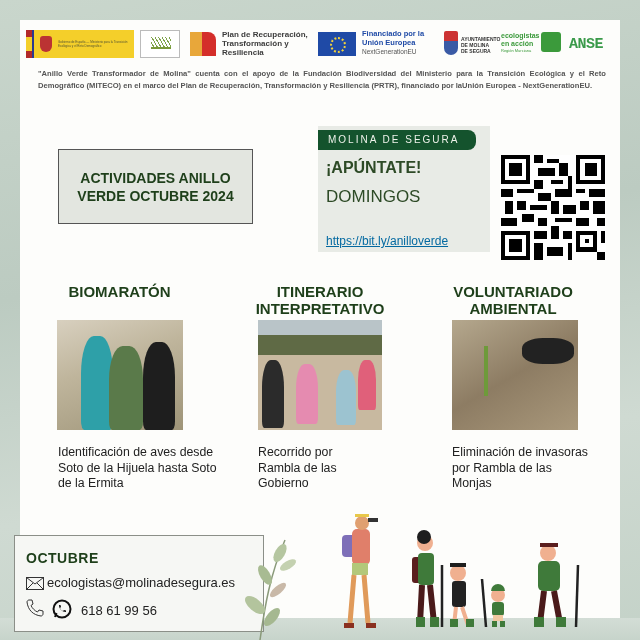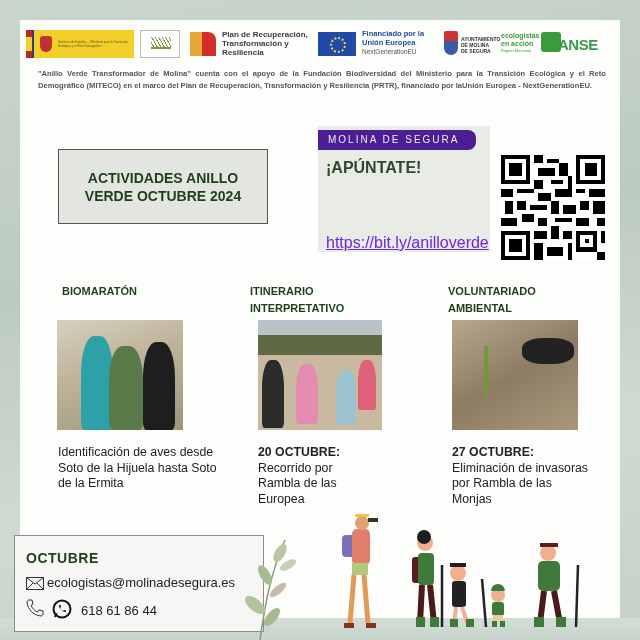--- a/index.html
+++ b/index.html
@@ -29,38 +29,38 @@
   .logo-eu .flag::after{content:"";position:absolute;left:12px;top:5px;width:12px;height:12px;border:2px dotted #f4d33a;border-radius:50%;}
   .logo-eu .lbl{position:absolute;left:44px;top:0;font-size:7.5px;font-weight:bold;color:#1f4aa6;line-height:8.5px;width:80px;}
   .logo-eu .sub{position:absolute;left:44px;top:18px;font-size:6.5px;color:#555;}
   .logo-ms{left:418px;width:46px;}
   .logo-ms .shield{position:absolute;left:0;top:1px;width:14px;height:24px;background:linear-gradient(180deg,#c33 0 40%,#3a5aa5 40%);border-radius:2px 2px 7px 7px;}
   .logo-ms .lbl{position:absolute;left:17px;top:6px;font-size:5px;font-weight:bold;color:#333;line-height:6px;width:34px;}
   .logo-ea{left:475px;width:60px;}
   .logo-ea .lbl{position:absolute;left:0;top:2px;font-size:7px;font-weight:bold;color:#3b9a3b;line-height:7.5px;width:40px;}
   .logo-ea .sub{position:absolute;left:0;top:18px;font-size:4px;color:#3b9a3b;}
   .logo-ea .sun{position:absolute;left:40px;top:2px;width:20px;height:20px;background:#3b9a3b;border-radius:3px;}
-  .logo-anse{left:532px;width:48px;}
+  .logo-anse{left:543px;width:48px;font-family:Liberation Mono, monospace;}
   .logo-anse .lbl{position:absolute;left:0;top:6px;font-size:15px;font-weight:bold;color:#3a9a4a;letter-spacing:-0.5px;}
 
   .intro{position:absolute;left:38px;top:68px;width:568px;font-size:7.6px;font-weight:bold;color:#555;line-height:12px;text-align:justify;}
 
-  .title-box{position:absolute;left:58px;top:149px;width:210px;height:75px;background:#e3e6e0;border:1px solid #555;
+  .title-box{position:absolute;left:58px;top:149px;width:195px;height:75px;background:#e3e6e0;border:1px solid #555;
     display:flex;align-items:center;justify-content:center;text-align:center;}
   .title-box span{font-size:14px;font-weight:bold;color:#1e3f1a;line-height:18px;width:190px;}
 
   .signup{position:absolute;left:318px;top:126px;width:172px;height:126px;background:#e8ebe6;}
-  .pill{position:absolute;left:318px;top:130px;width:158px;height:20px;background:#4c1d95;border-radius:0 8px 8px 0;
+  .pill{position:absolute;left:318px;top:130px;width:158px;height:20px;background:#14532d;border-radius:0 8px 8px 0;
     color:#eef2ea;font-size:10px;letter-spacing:2px;line-height:20px;padding-left:10px;}
   .apuntate{position:absolute;left:326px;top:159px;font-size:16px;font-weight:bold;color:#2d4a26;}
   .domingos{position:absolute;left:326px;top:187px;font-size:17px;color:#2d4a26;line-height:20px;}
-  .link{position:absolute;left:326px;top:234px;font-size:16px;color:#6d28d9;text-decoration:underline;}
+  .link{position:absolute;left:326px;top:234px;font-size:12px;color:#0369a1;text-decoration:underline;}
   .qr{position:absolute;left:500px;top:155px;width:106px;height:105px;background:#fff;}
 
-  .act-head{position:absolute;font-size:11px;font-weight:bold;color:#1e3f1a;text-align:left;line-height:17px;}
+  .act-head{position:absolute;font-size:15px;font-weight:bold;color:#1e3f1a;text-align:center;line-height:17px;}
   .photo{position:absolute;height:110px;}
   .photo1{left:57px;top:320px;width:126px;background:linear-gradient(160deg,#d8d0bf 0%,#bfb59c 40%,#9e9478 100%);}
   .photo2{left:258px;top:320px;width:124px;background:linear-gradient(180deg,#b9c4c8 0 14%,#5f6a45 14% 32%,#c8b9a0 32% 100%);}
   .photo3{left:452px;top:320px;width:126px;background:linear-gradient(150deg,#b5a88e 0%,#8d7c63 50%,#a9987b 100%);}
   .fig{position:absolute;border-radius:40% 40% 10% 10%;}
 
   .act-text{position:absolute;font-size:12.3px;color:#222;line-height:15.5px;}
   .act-text b{font-weight:normal;}
   .act-date{font-weight:bold;display:block;}
 
@@ -116,20 +116,21 @@
 <p class="intro">"Anillo Verde Transformador de Molina" cuenta con el apoyo de la Fundación Biodiversidad del Ministerio para la Transición Ecológica y el Reto Demográfico (MITECO) en el marco del Plan de Recuperación, Transformación y Resiliencia (PRTR), financiado por laUnión Europea - NextGenerationEU.</p>
 
 <div class="title-box">
   <span>ACTIVIDADES ANILLO VERDE OCTUBRE 2024</span>
 </div>
 
 <div class="signup"></div>
 <div class="pill">MOLINA DE SEGURA</div>
 <div class="apuntate">¡APÚNTATE!</div>
 <div class="domingos">
+  <div>DOMINGOS</div>
 </div>
 <a class="link">https://bit.ly/anilloverde</a>
 
 <svg class="qr" viewBox="0 0 25 25" shape-rendering="crispEdges">
   <rect width="25" height="25" fill="#fff"></rect>
   <g fill="#000">
     <path d="M0 0h7v7H0zM18 0h7v7h-7zM0 18h7v7H0z"></path>
   </g>
   <g fill="#fff">
       <path d="M1 1h5v5H1zM19 1h5v5h-5zM1 19h5v5H1z"></path>
@@ -157,48 +158,48 @@
 </div>
 
 <div class="act-head" style="left:250px;top:283px;width:140px;">ITINERARIO INTERPRETATIVO</div>
 <div class="photo photo2">
   <div class="fig" style="left:4px;top:40px;width:22px;height:68px;background:#2b2b2b;"></div>
   <div class="fig" style="left:38px;top:44px;width:22px;height:60px;background:#e58bb0;"></div>
   <div class="fig" style="left:78px;top:50px;width:20px;height:55px;background:#9cc3d0;"></div>
   <div class="fig" style="left:100px;top:40px;width:18px;height:50px;background:#e0607a;"></div>
 </div>
 <div class="act-text" style="left:258px;top:445px;width:120px;">
-  <span class="act-date">20 OCTUBRE:</span><span>Recorrido por </span><b>Rambla de las Europea</b>
+  <span>Recorrido por </span><b>Rambla de las Gobierno</b>
 </div>
 
 <div class="act-head" style="left:448px;top:283px;width:130px;">VOLUNTARIADO AMBIENTAL</div>
 <div class="photo photo3">
   <div class="fig" style="left:70px;top:18px;width:52px;height:26px;background:#222;border-radius:40%;"></div>
   <div style="position:absolute;left:32px;top:26px;width:4px;height:50px;background:#6e9a3a;"></div>
 </div>
 <div class="act-text" style="left:452px;top:445px;width:140px;">
-  <span class="act-date">27 OCTUBRE:</span><span>Eliminación de invasoras por </span><b>Rambla de las Monjas</b>
+  <span>Eliminación de invasoras por </span><b>Rambla de las Monjas</b>
 </div>
 
 <div class="contact"></div>
 <div class="contact-title">OCTUBRE</div>
 <svg class="mail-icon" viewBox="0 0 18 13">
   <rect x="0.5" y="0.5" width="17" height="12" fill="none" stroke="#333" stroke-width="1"></rect>
   <path d="M0.5 0.5 L9 7 L17.5 0.5 M0.5 12.5 L7 6 M17.5 12.5 L11 6" fill="none" stroke="#333" stroke-width="1"></path>
 </svg>
 <a class="email">ecologistas@molinadesegura.es</a>
 <svg class="phone-icon" viewBox="0 0 18 18">
   <path d="M3 1 L6 1 L7 5 L5 6.5 C6 9 9 12 11.5 13 L13 11 L17 12 L17 15 C17 16 16 17 15 17 C7 16 2 11 1 3 C1 2 2 1 3 1 Z" fill="none" stroke="#333" stroke-width="1"></path>
 </svg>
 <svg class="wa-icon" viewBox="0 0 20 20">
   <circle cx="10" cy="10" r="8.5" fill="none" stroke="#111" stroke-width="2"></circle>
   <path d="M3 18 L4.5 14" stroke="#111" stroke-width="2"></path>
   <path d="M7 6 C7 10 10 13 14 13 L14 11.5 L12 11 L11 12 C9.5 11.5 8.5 10.5 8 9 L9 8 L8.5 6 Z" fill="#111"></path>
 </svg>
-<a class="phone">618 61 86 44</a>
+<a class="phone">618 61 99 56</a>
 
 <svg class="leaves" viewBox="0 0 60 105">
   <path d="M20 105 C25 70 30 40 45 5" stroke="#8a9a7a" stroke-width="1.5" fill="none"></path>
   <ellipse cx="40" cy="18" rx="5" ry="10" fill="#b5c6a0" transform="rotate(30 40 18)"></ellipse>
   <ellipse cx="48" cy="30" rx="4" ry="9" fill="#c4d1b0" transform="rotate(60 48 30)"></ellipse>
   <ellipse cx="25" cy="40" rx="5" ry="11" fill="#a8bb92" transform="rotate(-30 25 40)"></ellipse>
   <ellipse cx="38" cy="55" rx="4" ry="10" fill="#c9b9a8" transform="rotate(50 38 55)"></ellipse>
   <ellipse cx="15" cy="70" rx="6" ry="12" fill="#b3c49d" transform="rotate(-50 15 70)"></ellipse>
   <ellipse cx="32" cy="82" rx="5" ry="11" fill="#a5b890" transform="rotate(40 32 82)"></ellipse>
 </svg>

